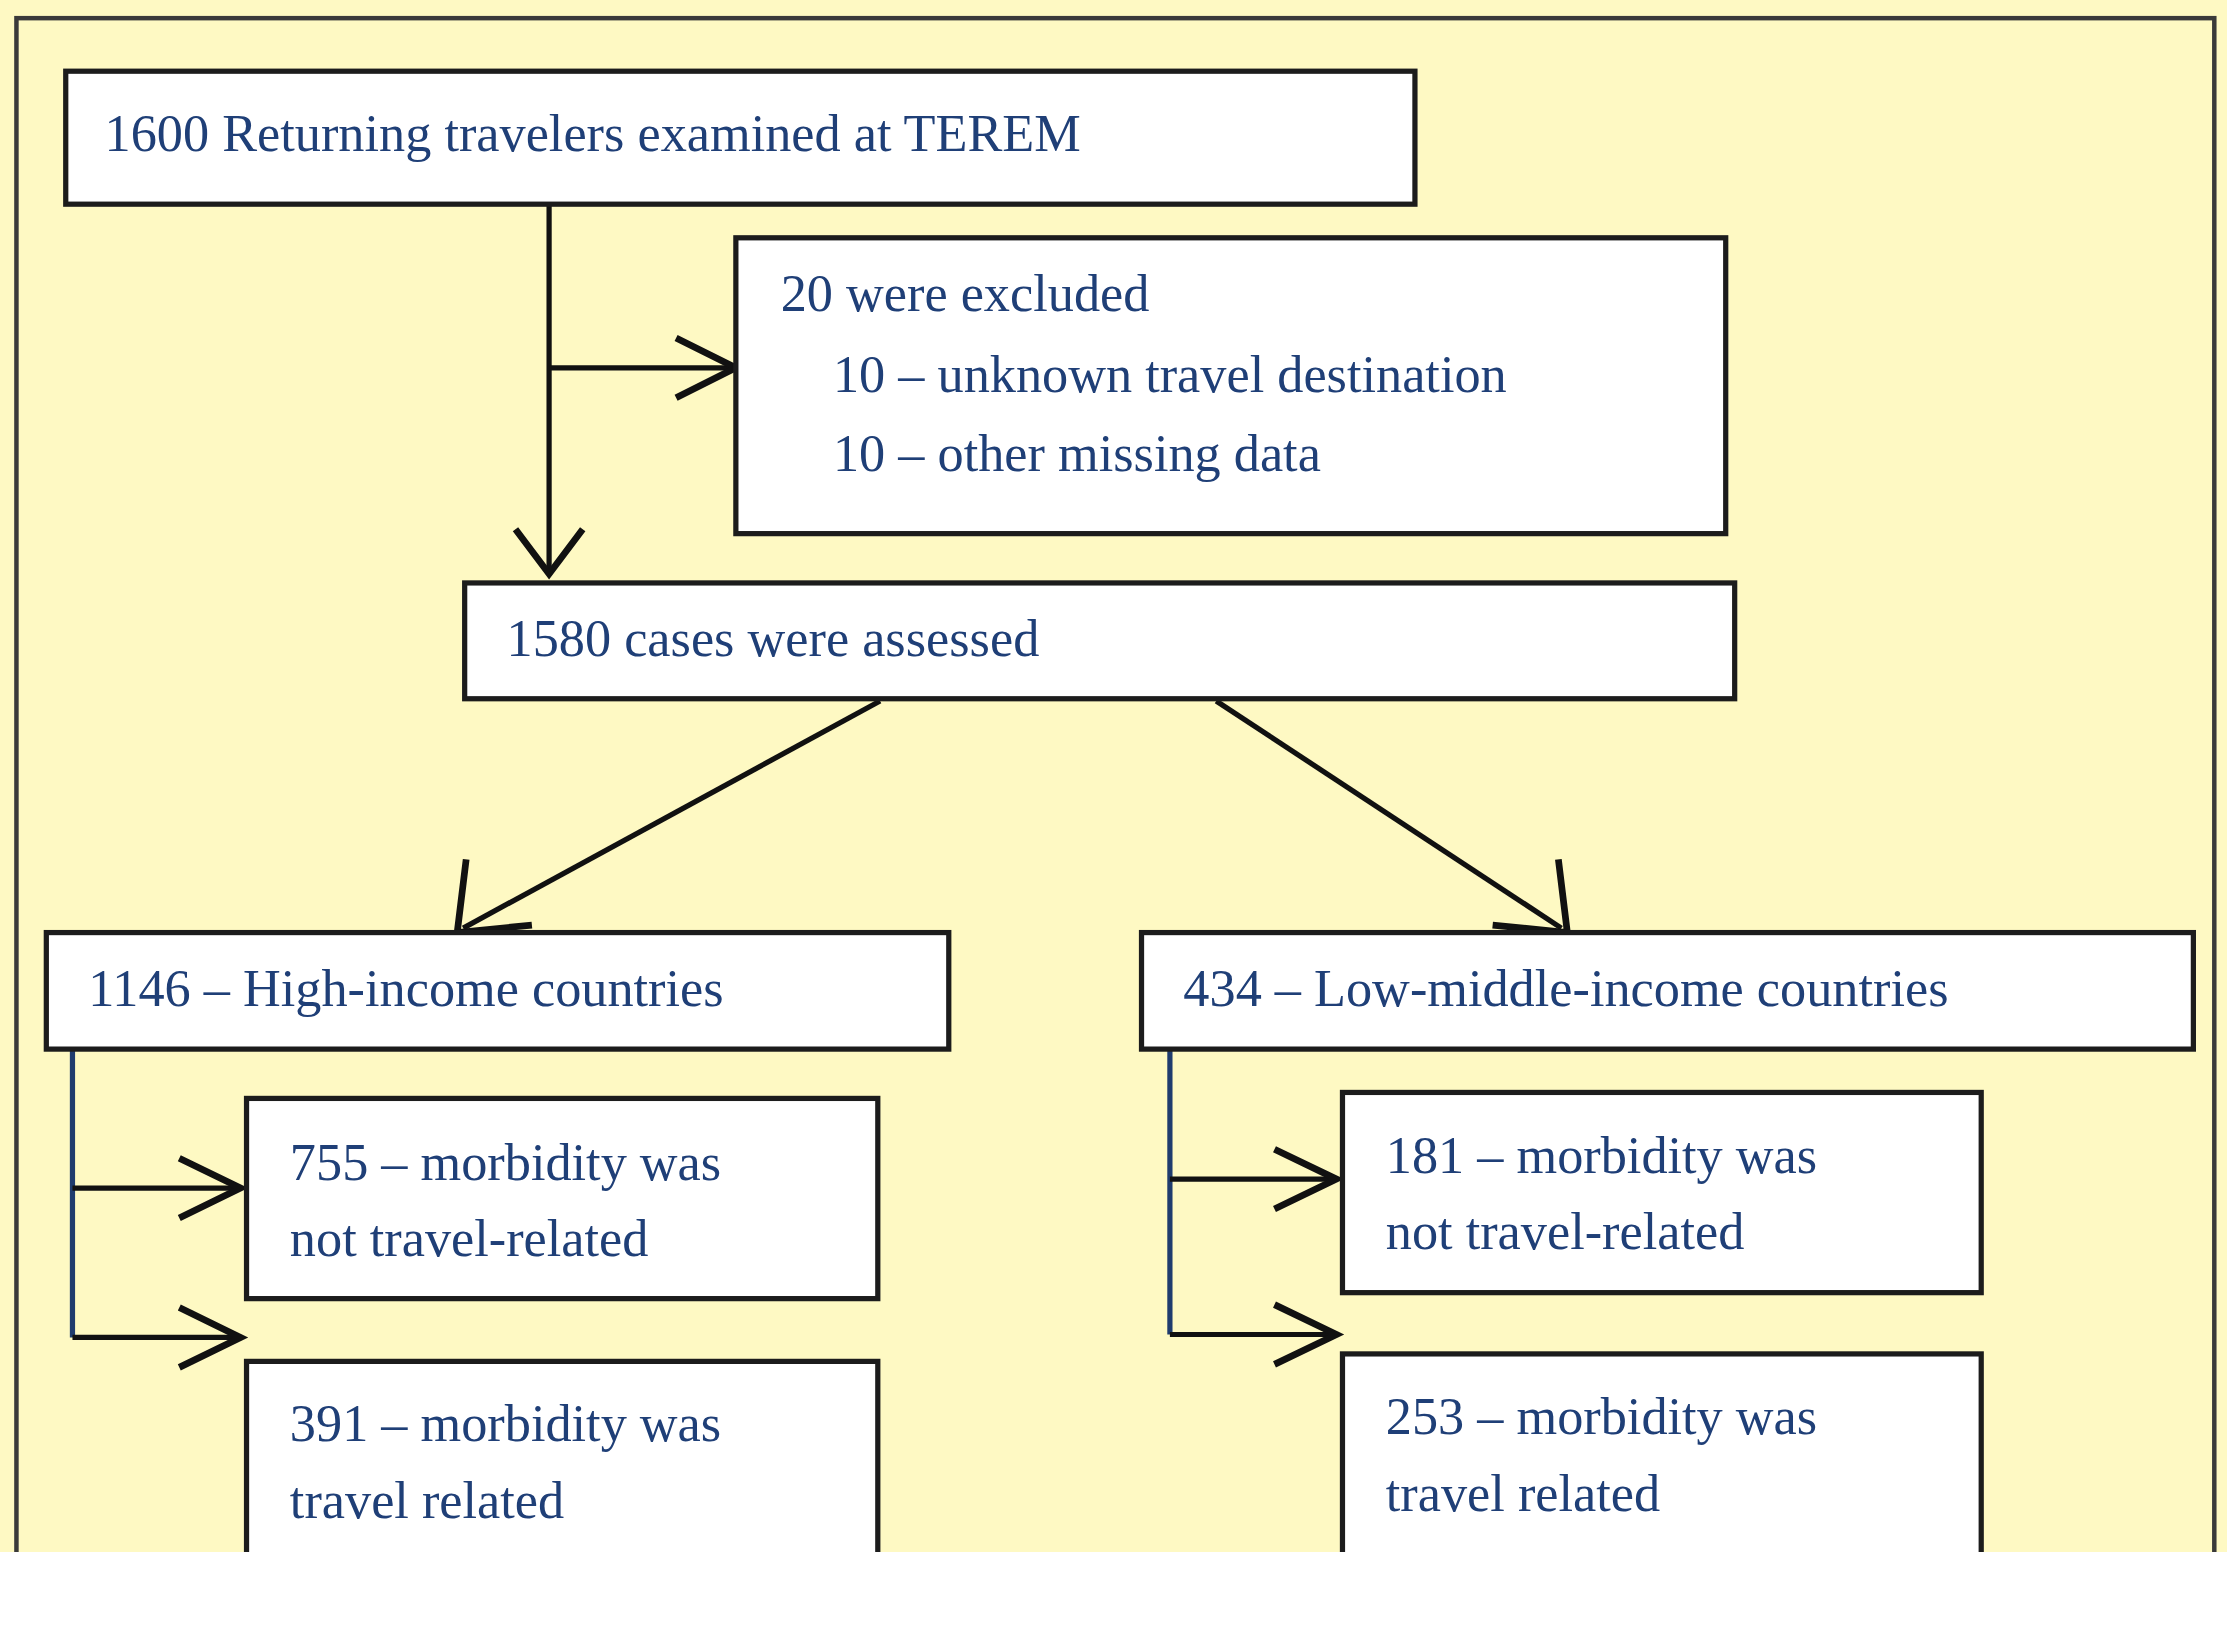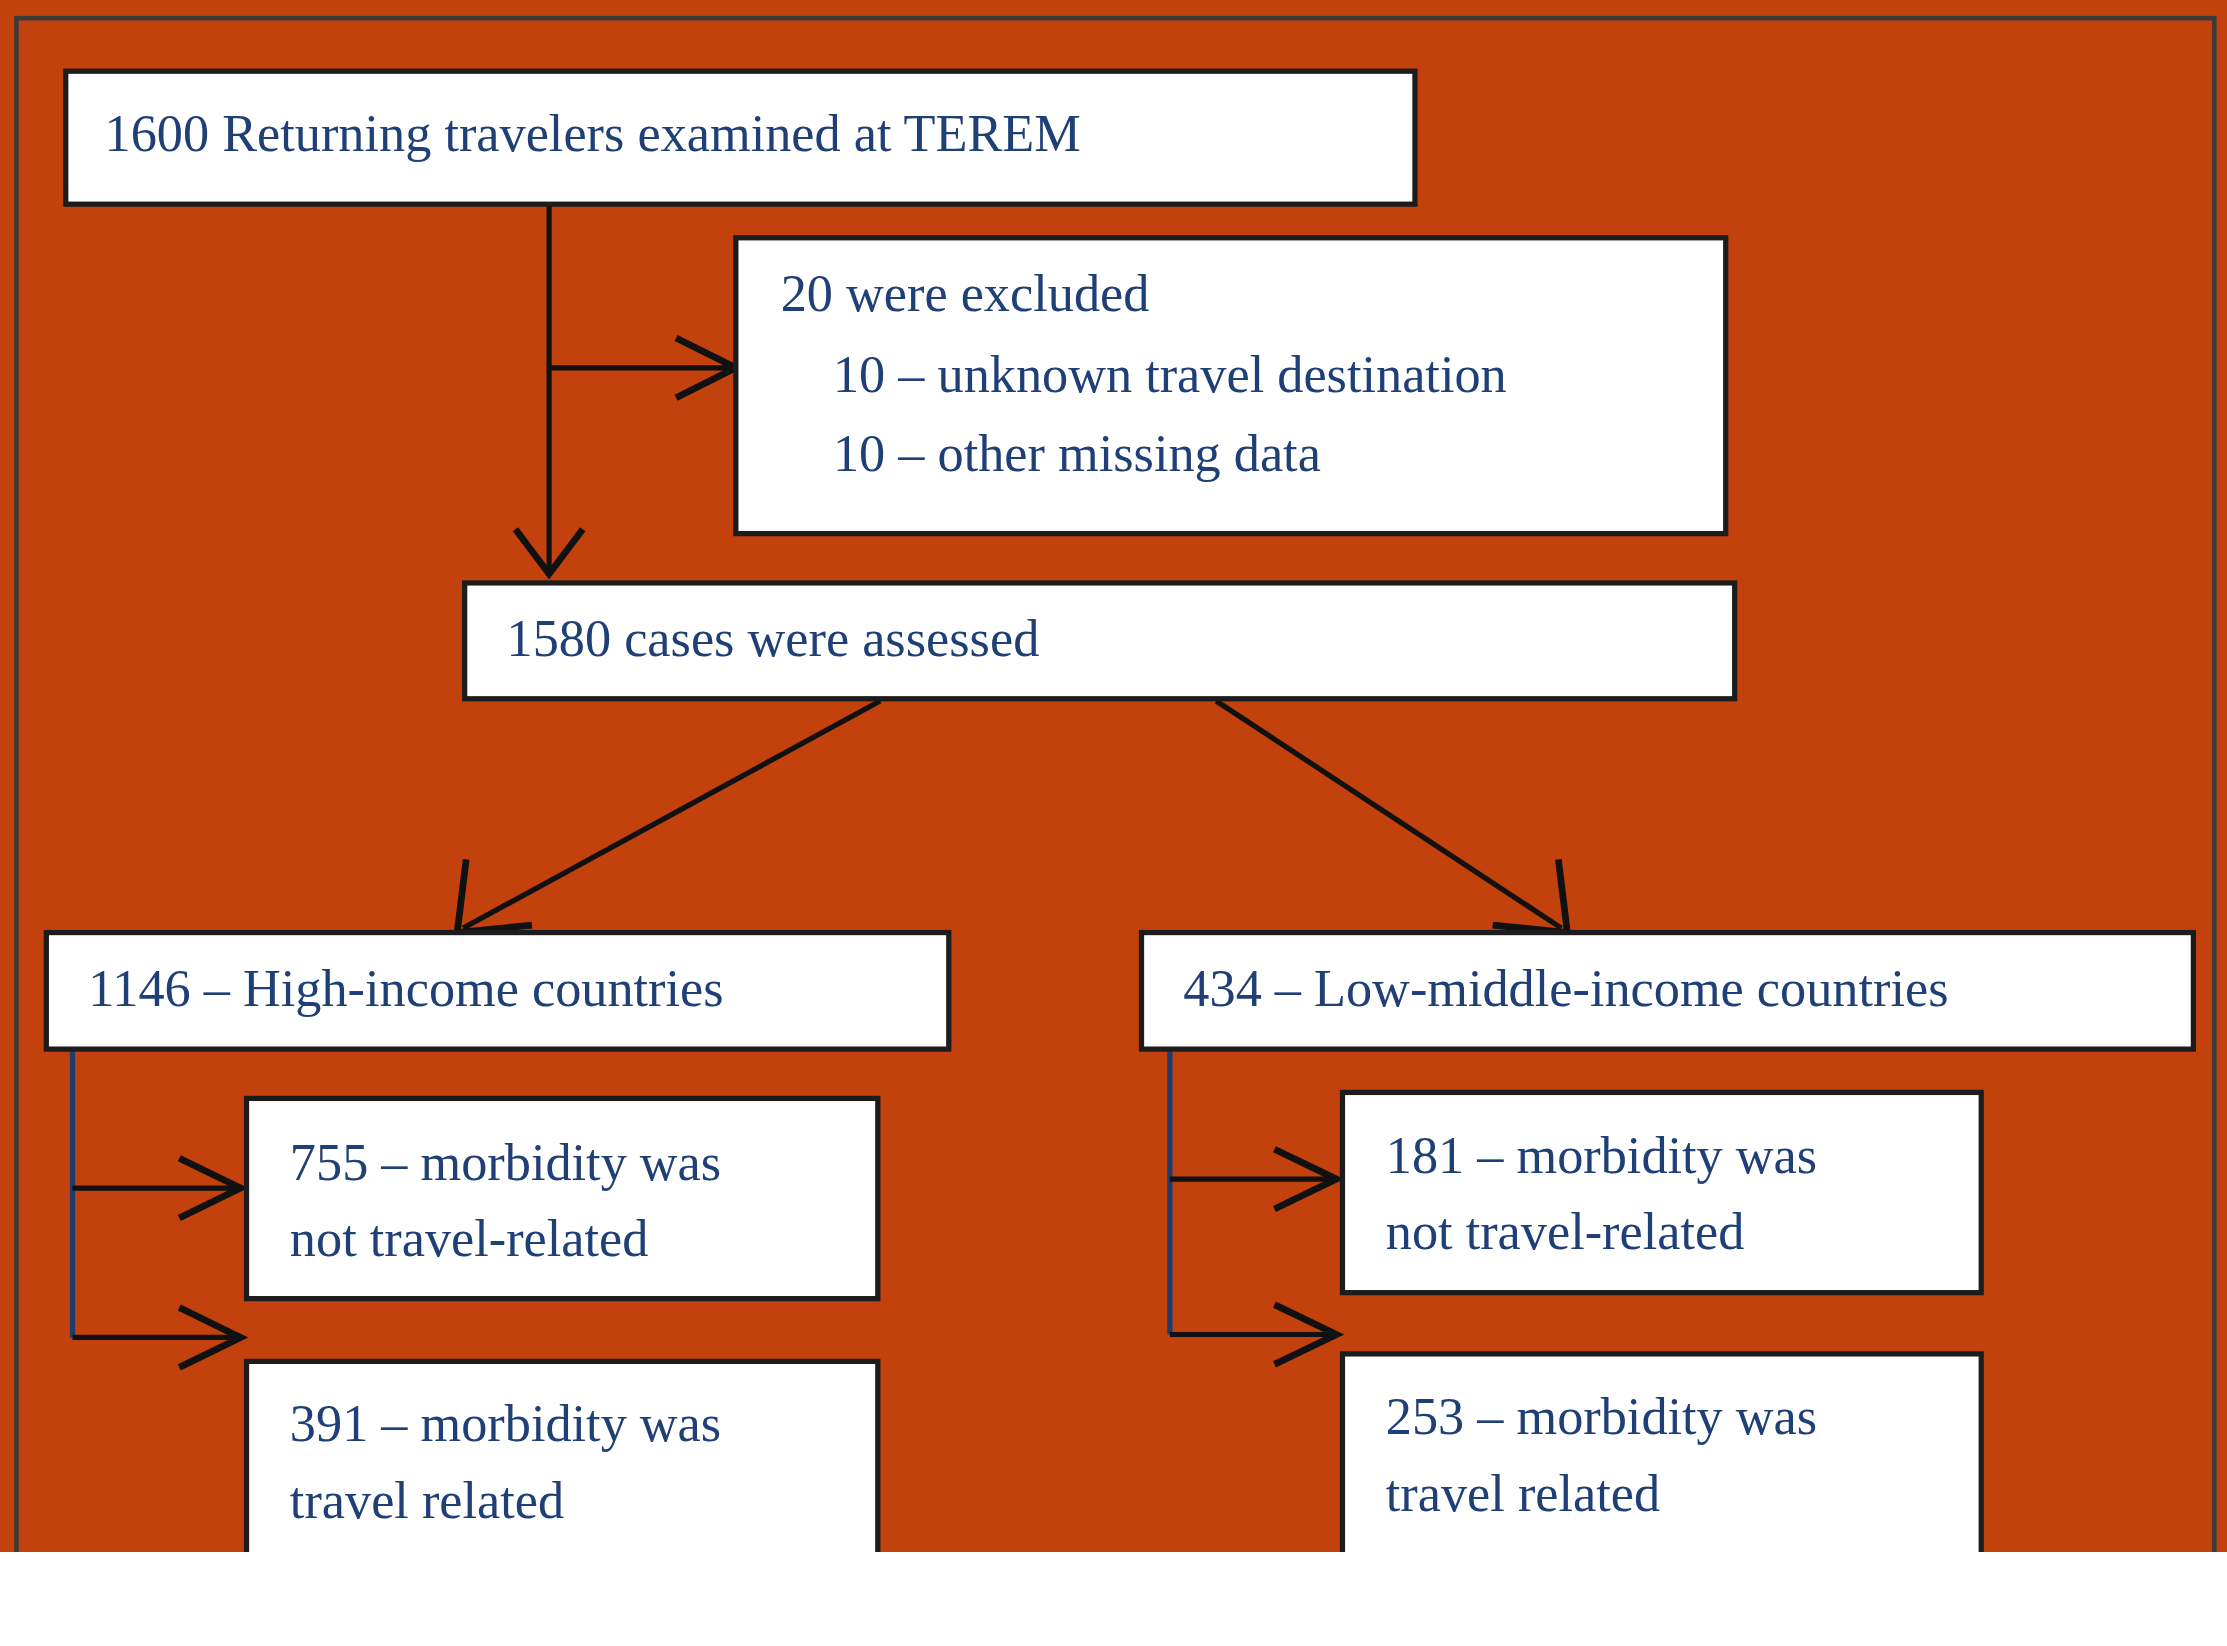--- a/index.html
+++ b/index.html
@@ -8,21 +8,21 @@
     padding: 0;
     background: #ffffff;
   }
   body {
     font-family: "Liberation Serif", "DejaVu Serif", serif;
   }
   #stage {
     position: relative;
     width: 2227px;
     height: 1552px;
-    background: #c2410c;
+    background: #fef9c3;
     overflow: hidden;
   }
   #flow-svg {
     position: absolute;
     inset: 0;
     width: 2227px;
     height: 1647px;
     display: block;
   }
   .frame-rect {

